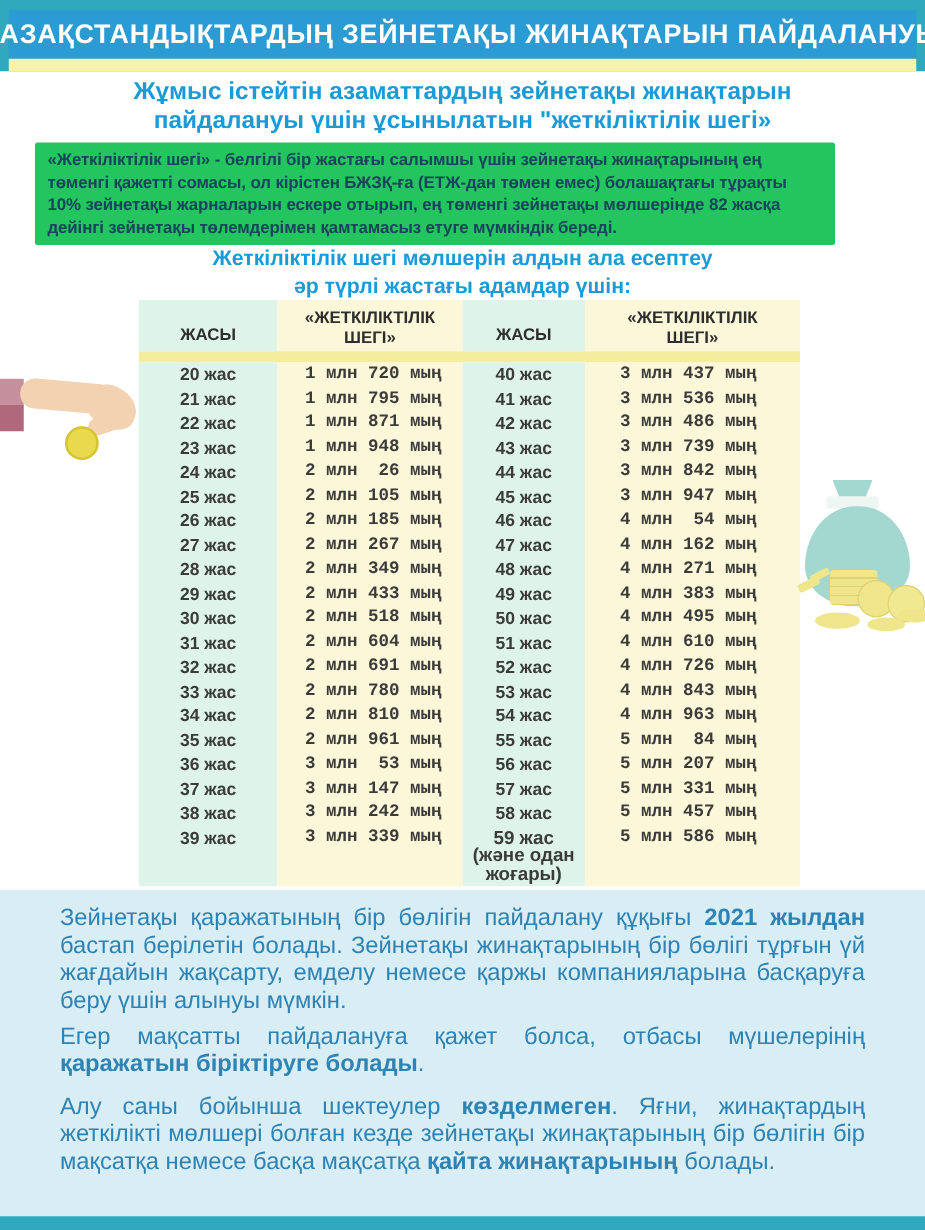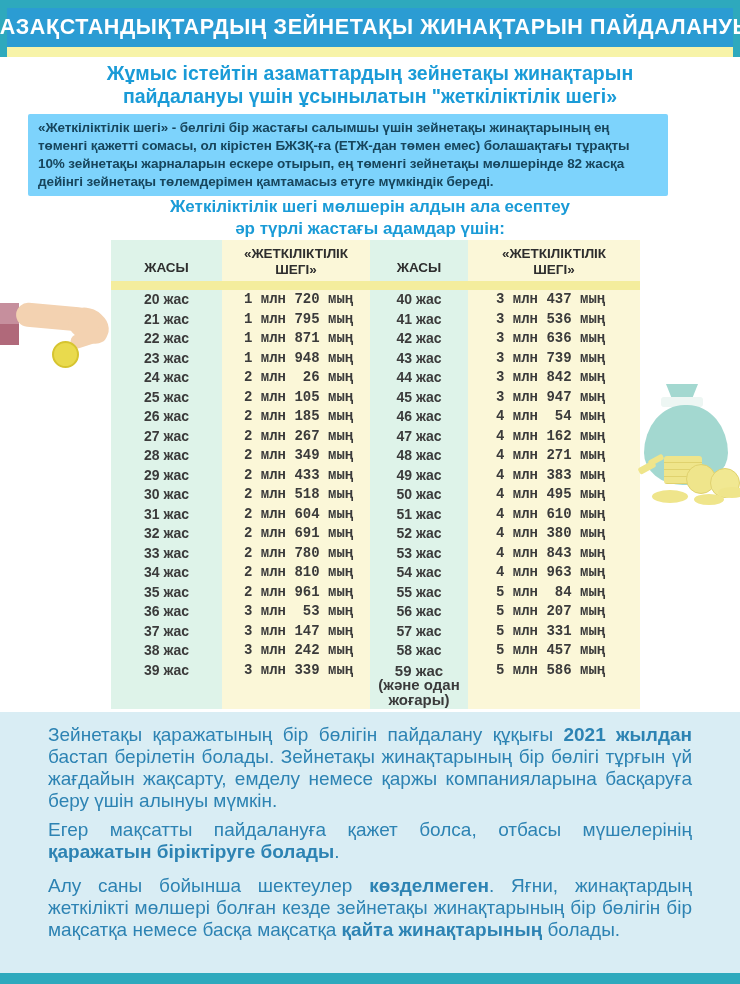--- a/index.html
+++ b/index.html
@@ -13,21 +13,21 @@
   .header-frame { position:absolute; top:0; left:0; width:740px; height:57px; background:#2ea9bd; }
   .header-band  { position:absolute; top:8px; left:7px; width:726px; height:39px; background:#2b9cd3;
                   display:flex; align-items:center; justify-content:center; }
   .header-band .t { color:#ffffff; font-weight:bold; font-size:21.5px; letter-spacing:0.6px; white-space:nowrap; }
   .header-yellow { position:absolute; top:47px; left:7px; width:726px; height:10px; background:#f7f3a8; }
 
   
   .subtitle { position:absolute; top:62px; left:50px; width:640px; text-align:center;
               color:#1a9bd7; font-weight:bold; font-size:19.5px; line-height:23px; }
   .infobox  { position:absolute; top:114px; left:28px; width:640px; box-sizing:border-box;
-              padding:5px 10px; background:#7dd3fc; border-radius:2px;
+              padding:5px 10px; background:#22c55e; border-radius:2px;
               color:#17455c; font-weight:bold; font-size:13.5px; line-height:18px; letter-spacing:-0.1px; }
 
   
   .table-title { position:absolute; top:196px; left:120px; width:500px; text-align:center;
                  color:#1a9bd7; font-weight:bold; font-size:17px; line-height:22px; }
   .ptable  { position:absolute; top:240px; left:111px; width:529px; }
   .thead   { display:flex; height:41px; }
   .th      { box-sizing:border-box; display:flex; justify-content:center; text-align:center;
              font-weight:bold; font-size:13.5px; color:#2e2e2e; line-height:16px; white-space:pre-line; }
   .th.shegi { align-items:center; padding-top:2px; }
@@ -179,31 +179,31 @@
           <div class="cell age">56 жас</div>
           <div class="cell age">57 жас</div>
           <div class="cell age">58 жас</div>
           <div class="cell age age-tall">59 жас
 (және одан
 жоғары)</div>
         </div>
       <div class="col w4 bg-yellow" id="col-amt-right">
           <div class="cell amt">3 млн 437 мың</div>
           <div class="cell amt">3 млн 536 мың</div>
-          <div class="cell amt">3 млн 636 мың</div>
+          <div class="cell amt">3 млн 486 мың</div>
           <div class="cell amt">3 млн 739 мың</div>
           <div class="cell amt">3 млн 842 мың</div>
           <div class="cell amt">3 млн 947 мың</div>
           <div class="cell amt">4 млн  54 мың</div>
           <div class="cell amt">4 млн 162 мың</div>
           <div class="cell amt">4 млн 271 мың</div>
           <div class="cell amt">4 млн 383 мың</div>
           <div class="cell amt">4 млн 495 мың</div>
           <div class="cell amt">4 млн 610 мың</div>
-          <div class="cell amt">4 млн 380 мың</div>
+          <div class="cell amt">4 млн 726 мың</div>
           <div class="cell amt">4 млн 843 мың</div>
           <div class="cell amt">4 млн 963 мың</div>
           <div class="cell amt">5 млн  84 мың</div>
           <div class="cell amt">5 млн 207 мың</div>
           <div class="cell amt">5 млн 331 мың</div>
           <div class="cell amt">5 млн 457 мың</div>
           <div class="cell amt">5 млн 586 мың</div>
         </div>
     </div>
   </div>

